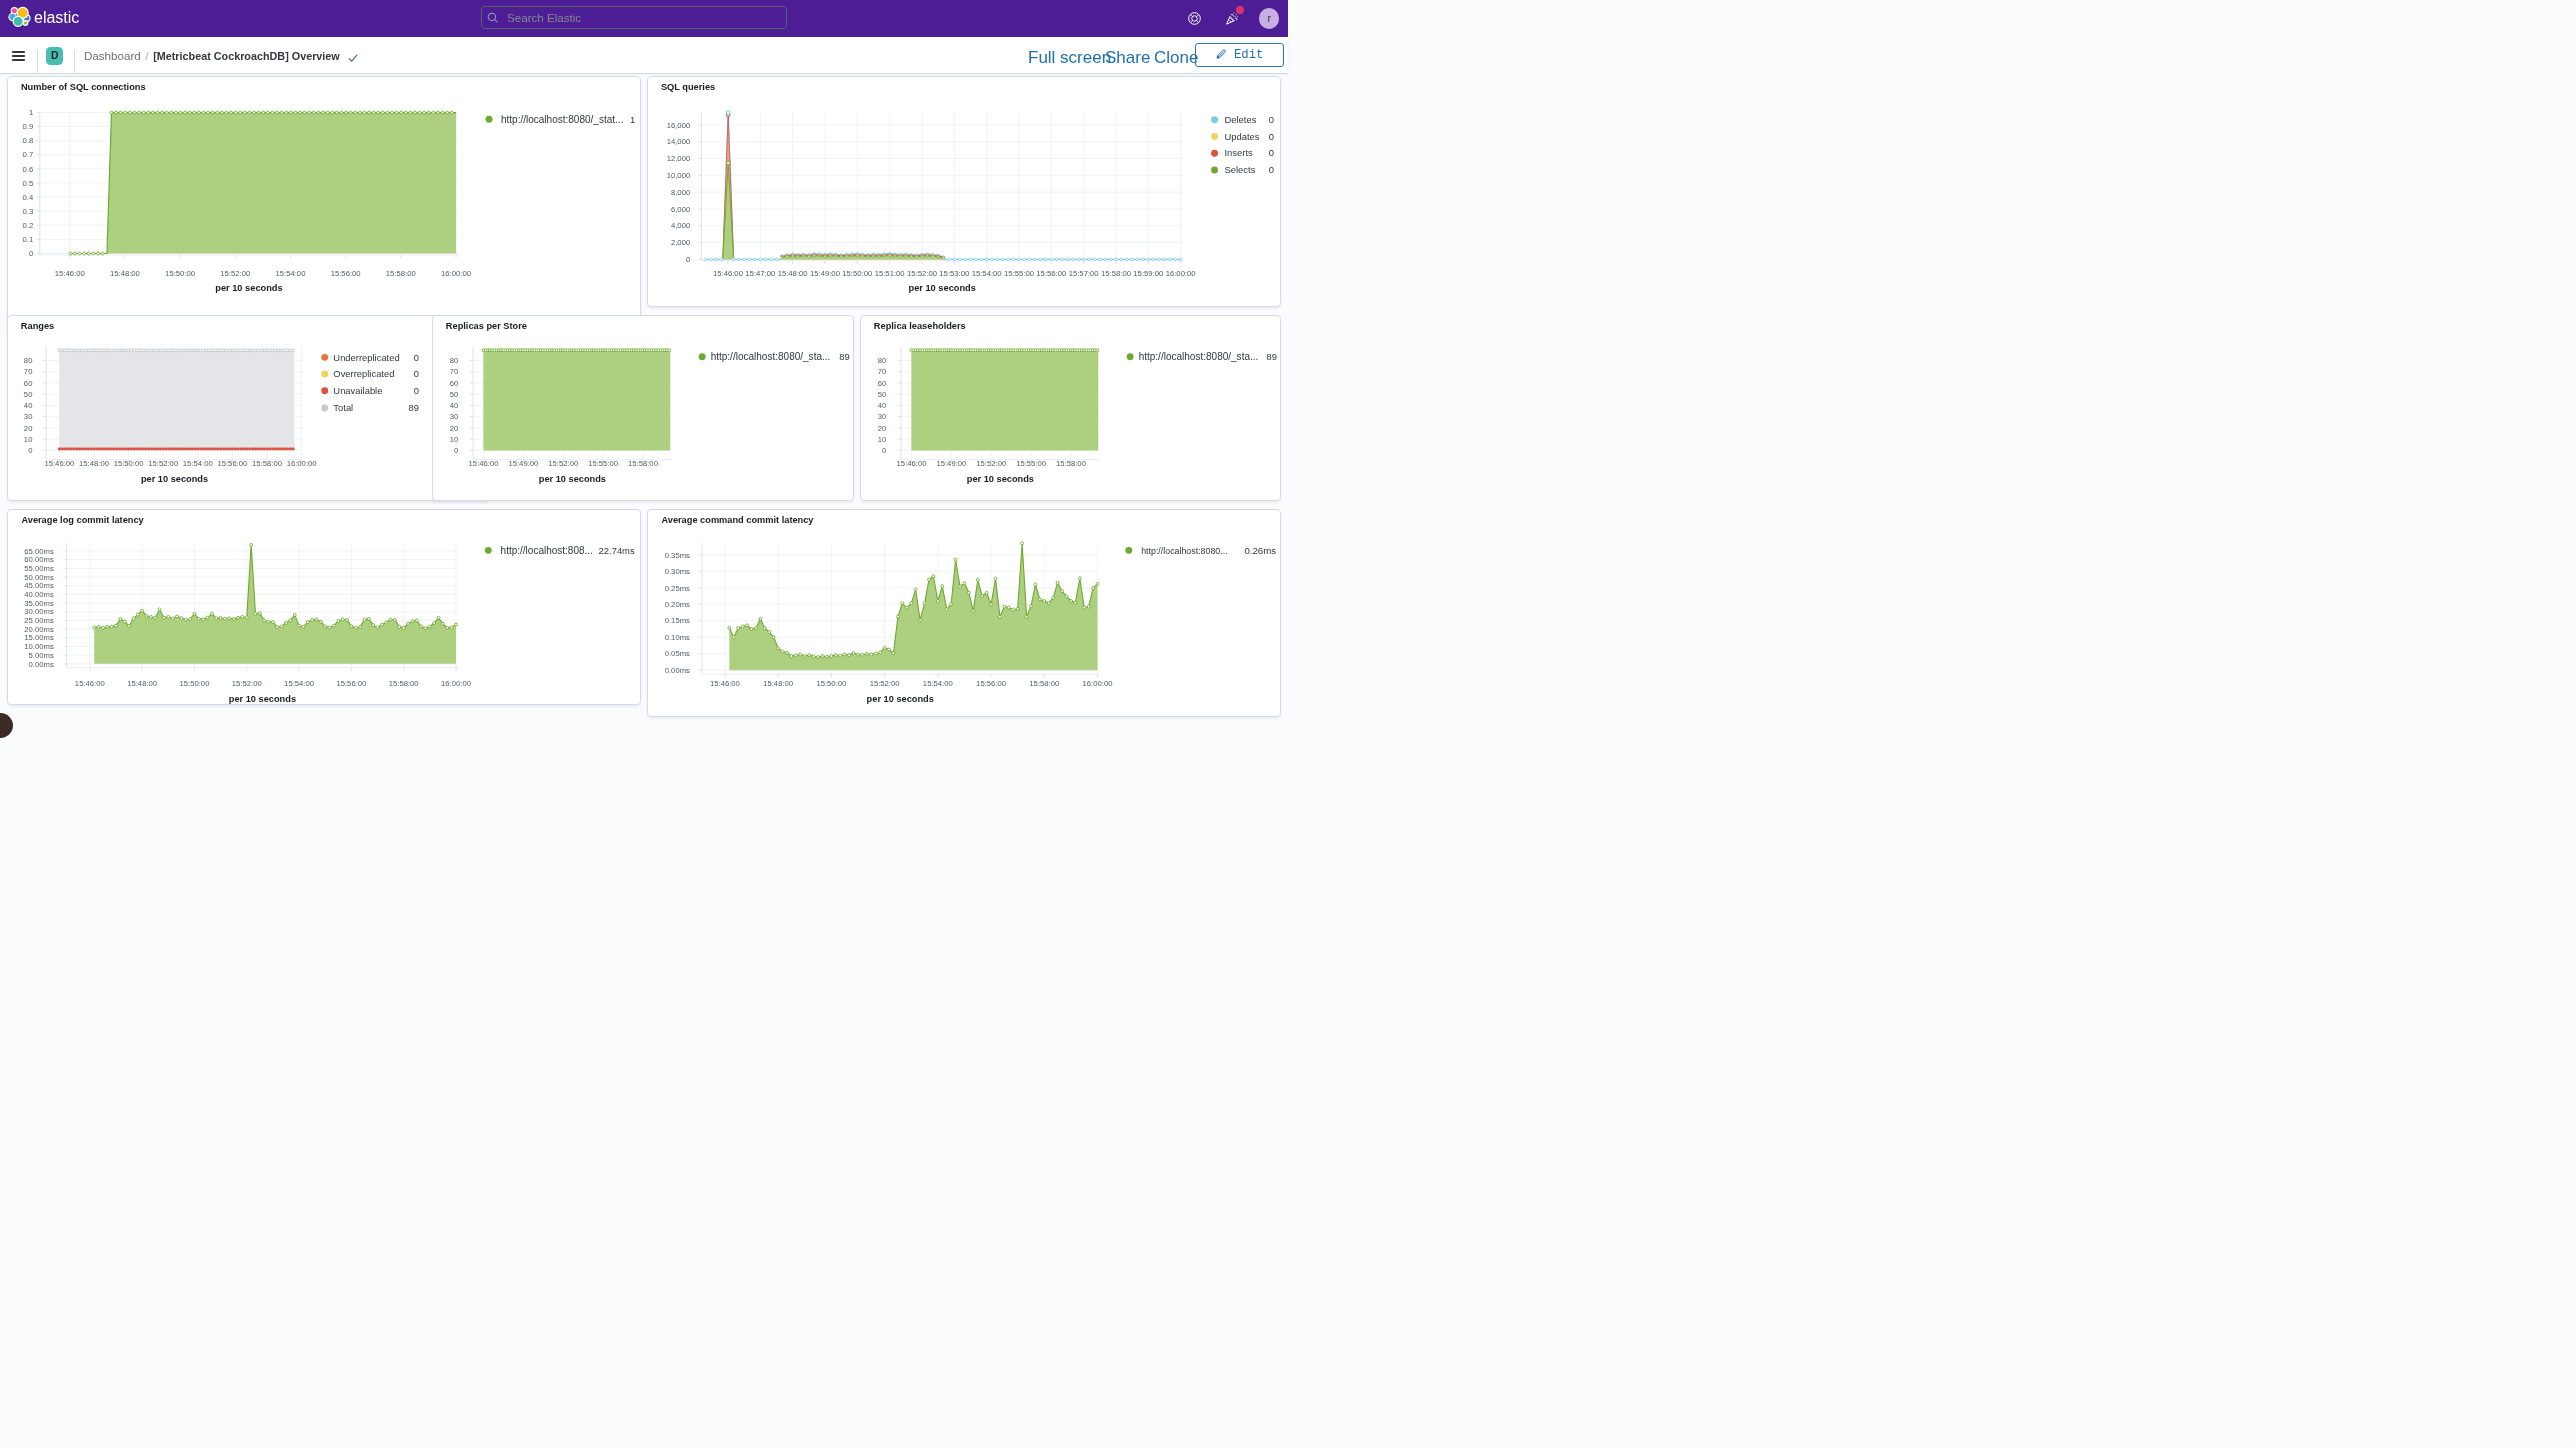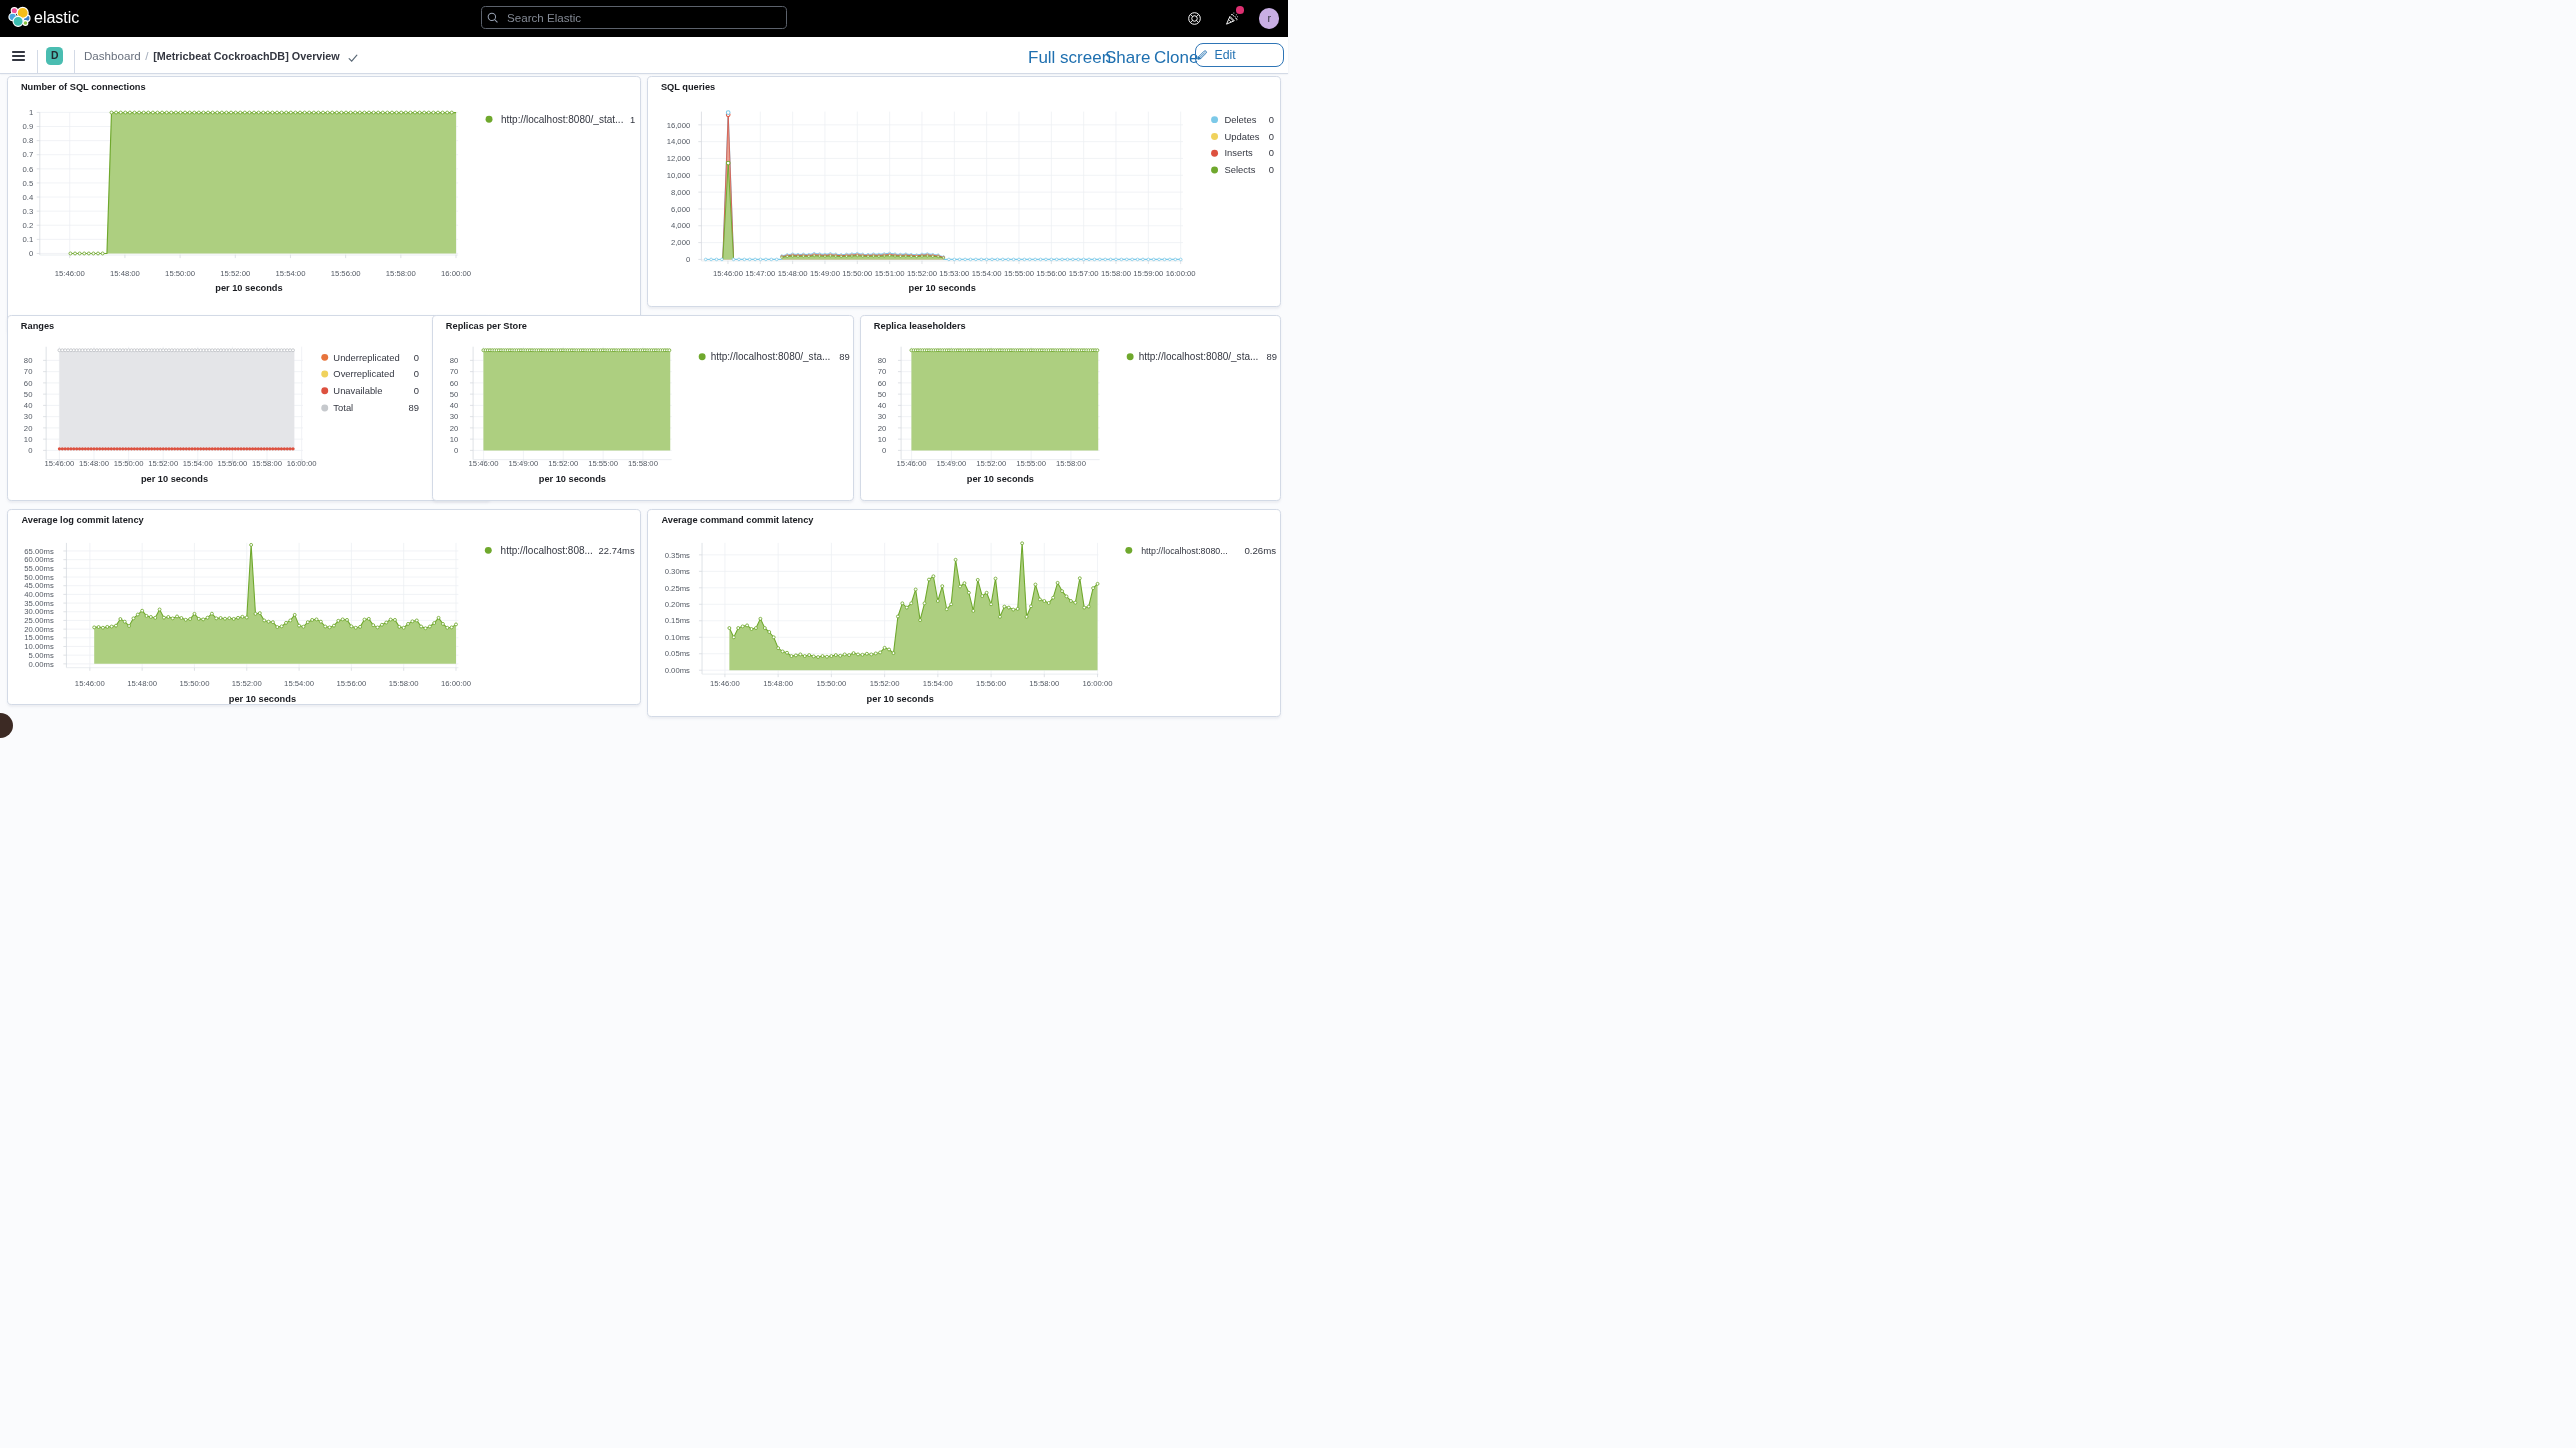--- a/index.html
+++ b/index.html
@@ -1,35 +1,35 @@
 <!DOCTYPE html>
 <html style="font-size:12.3px"><head><meta charset="utf-8"><title>[Metricbeat CockroachDB] Overview - Elastic</title>
 <style>
 * { margin:0; padding:0; box-sizing:border-box; }
 html,body { width:1288px; height:724px; overflow:hidden; font-family:"Liberation Sans",sans-serif; background:#fafbfd; }
-.hdr { position:absolute; left:0; top:0; width:1288px; height:37px; background:#000000; }
+.hdr { position:absolute; left:0; top:0; width:1288px; height:37px; background:#4c1d95; }
 .logo { position:absolute; left:7.7px; top:5.4px; }
 .brand { position:absolute; left:34px; top:8.5px; color:#fff; font-size:16px; letter-spacing:0px; }
 .search { position:absolute; left:481px; top:5.8px; width:306px; height:23px; border:0.8px solid #5c626c; border-radius:4.6px;text-align:center; }
 .search .ph { position:absolute; left:25px; top:4.6px; font-size:11.6px; color:#848a95; }
 .search svg { position:absolute; left:4.6px; top:5.4px; }
 .hicon { position:absolute; top:11.6px; }
 .avatar { position:absolute; left:1259px; top:8.2px; width:20.4px; height:20.4px; border-radius:50%; background:#c8aee3; color:#343741; font-size:10.8px; text-align:center; line-height:20px; }
 .pinkdot { position:absolute; left:1236px; top:5.9px; width:7.7px; height:7.7px; border-radius:50%; background:#dd3071; }
 .nav { position:absolute; left:0; top:37px; width:1288px; height:37px; background:#fff; border-bottom:0.8px solid #d3dae6; box-shadow:0 0.8px 1.5px rgba(152,162,179,0.2); }
 .burger { position:absolute; left:12.3px; top:14px; width:13px; }
 .burger div { height:1.6px; background:#343741; border-radius:0.8px; margin-bottom:2.4px; }
 .vdiv { position:absolute; top:13px; width:0.8px; height:23.5px; background:#d3dae6; }
 .dbadge { position:absolute; left:46px; top:9.6px; width:17.3px; height:18px; background:#4abdb1; border-radius:4.6px; color:#24282e; font-size:10.4px; font-weight:bold; text-align:center; line-height:18px; }
 .crumb { position:absolute; left:84px; top:11.6px; font-size:11.6px; color:#69707d; }
 .crumbsep { color:#a2abba; padding:0 4.6px; }
 .crumbtitle { color:#343741; font-weight:bold; font-size:10.8px; }
 .chev { position:absolute; left:348px; top:14px; }
 .navlinks span { position:absolute; top:11.2px; font-size:17px; color:#1f70b0; }
-.editbtn { position:absolute; left:1195px; top:6.4px; width:89px; height:24px; border:1.2px solid #2e75b6; border-radius:8px; color:#2372b2; font-size:12.3px; line-height:22px; }
+.editbtn { position:absolute; left:1195px; top:6.4px; width:89px; height:24px; border:1.2px solid #2e75b6; border-radius:3px; color:#2372b2; font-size:12.3px; text-align:center; line-height:22px;font-family:Liberation Mono, monospace; }
 .editbtn svg { vertical-align:-2.3px; margin-right:6.2px; }
 .panel { position:absolute; background:#fff; border:0.8px solid #d3dae6; border-radius:4.6px; box-shadow:0 1.5px 2.3px rgba(152,162,179,0.15); }
 .chart { position:absolute; left:-0.8px; top:-0.8px; }
 svg text { font-family:"Liberation Sans",sans-serif; }
 .blob { position:absolute; left:-12.3px; top:713px; width:25px; height:25px; border-radius:50%; background:#3c2a24; }
 </style></head>
 <body>
 <div class="blob"></div>
 <div class="panel" style="left:7px;top:76px;width:634px;height:257px">
     <svg class="chart" width="634" height="231" viewBox="0 0 821.5 299">

